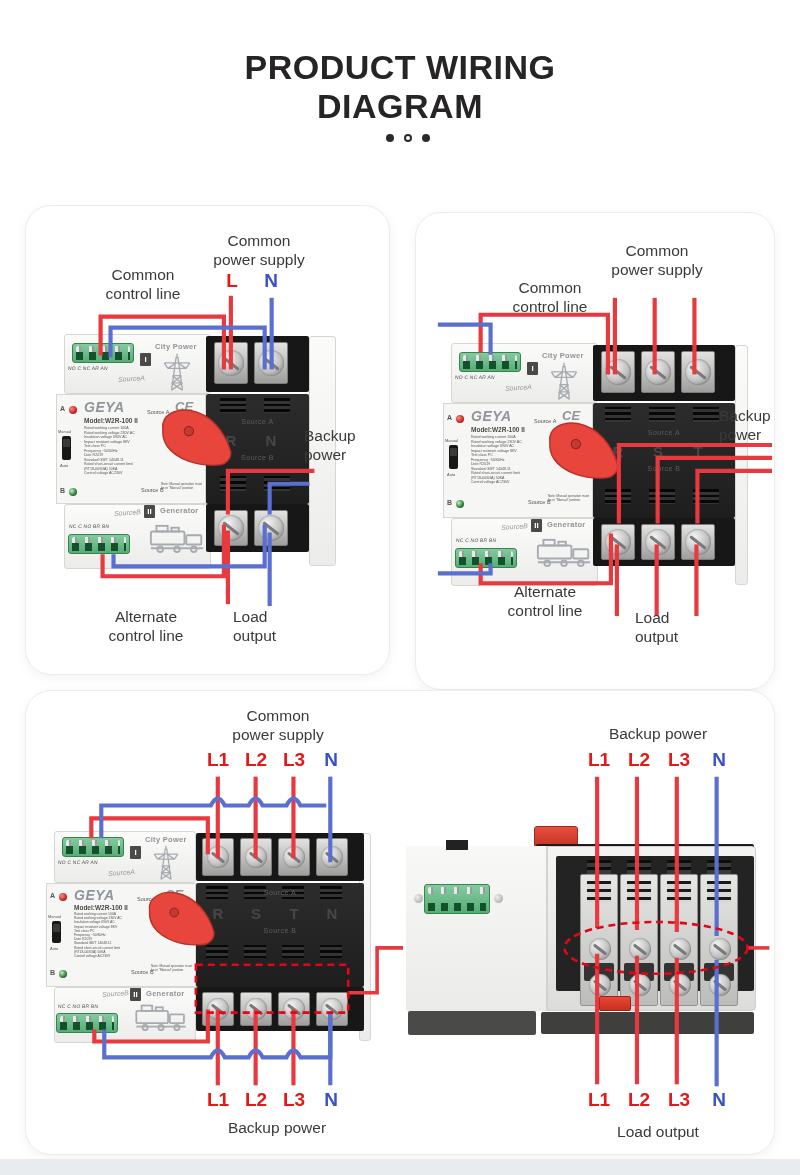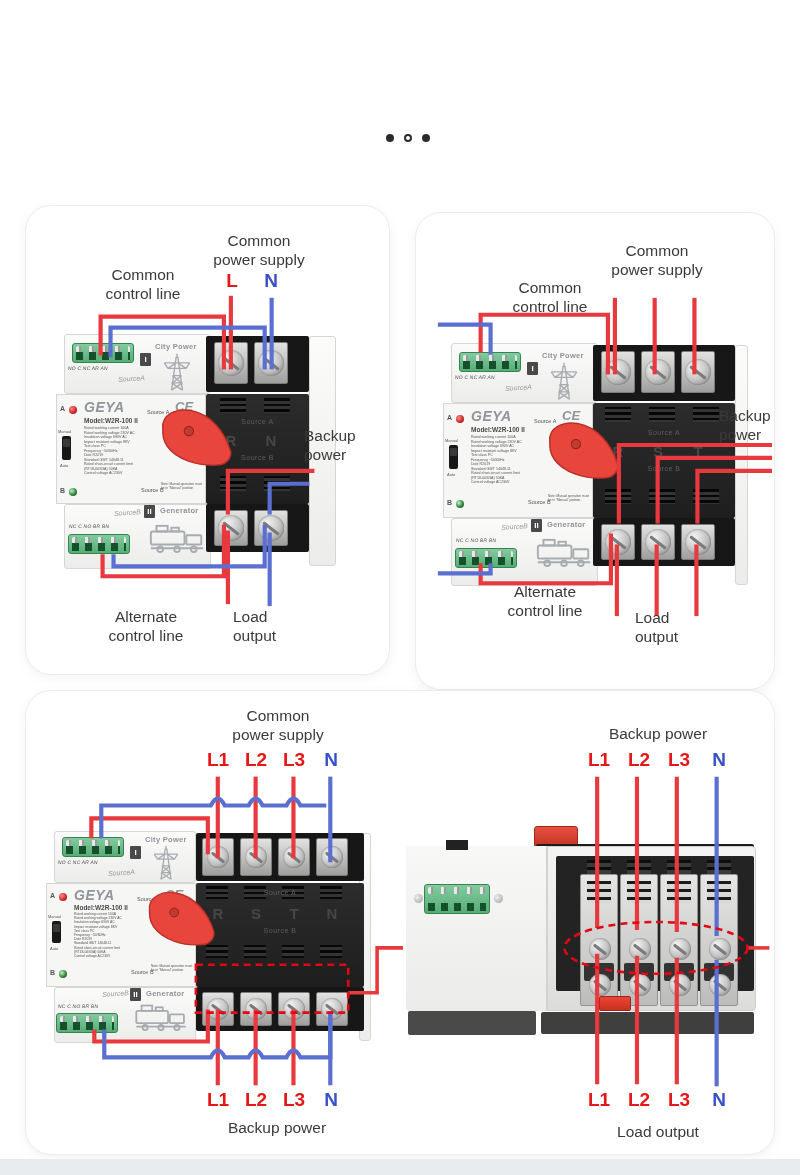--- a/index.html
+++ b/index.html
@@ -74,20 +74,22 @@
   .r-clamp{position:absolute;left:3px;width:30px;height:18px;background:#333;border-radius:2px;}
   .r-din{position:absolute;background:#3f3f3d;border-radius:2px;}
   .r-clip{position:absolute;background:linear-gradient(180deg,#ea4636,#c8301f);border:1px solid #9c2315;border-radius:2px;}
   .sidescrew{position:absolute;width:9px;height:9px;border-radius:50%;background:radial-gradient(circle at 35% 35%,#eee,#9c9c9c);}
 </style>
 </head>
 <body>
 
 <div class="page">
 
+  <div class="title">PRODUCT WIRING
+DIAGRAM</div>
   <div class="dots">
     <span class="dot"></span>
     <span class="dot hollow"></span>
     <span class="dot"></span>
   </div>
 
   <div class="card" style="left:25px;top:205px;width:365px;height:470px;">
     <div class="lbl center" style="left:173px;top:26px;width:120px;">Common
 power supply</div>
     <span class="wlbl red" style="left:188px;top:64px;">L</span>

